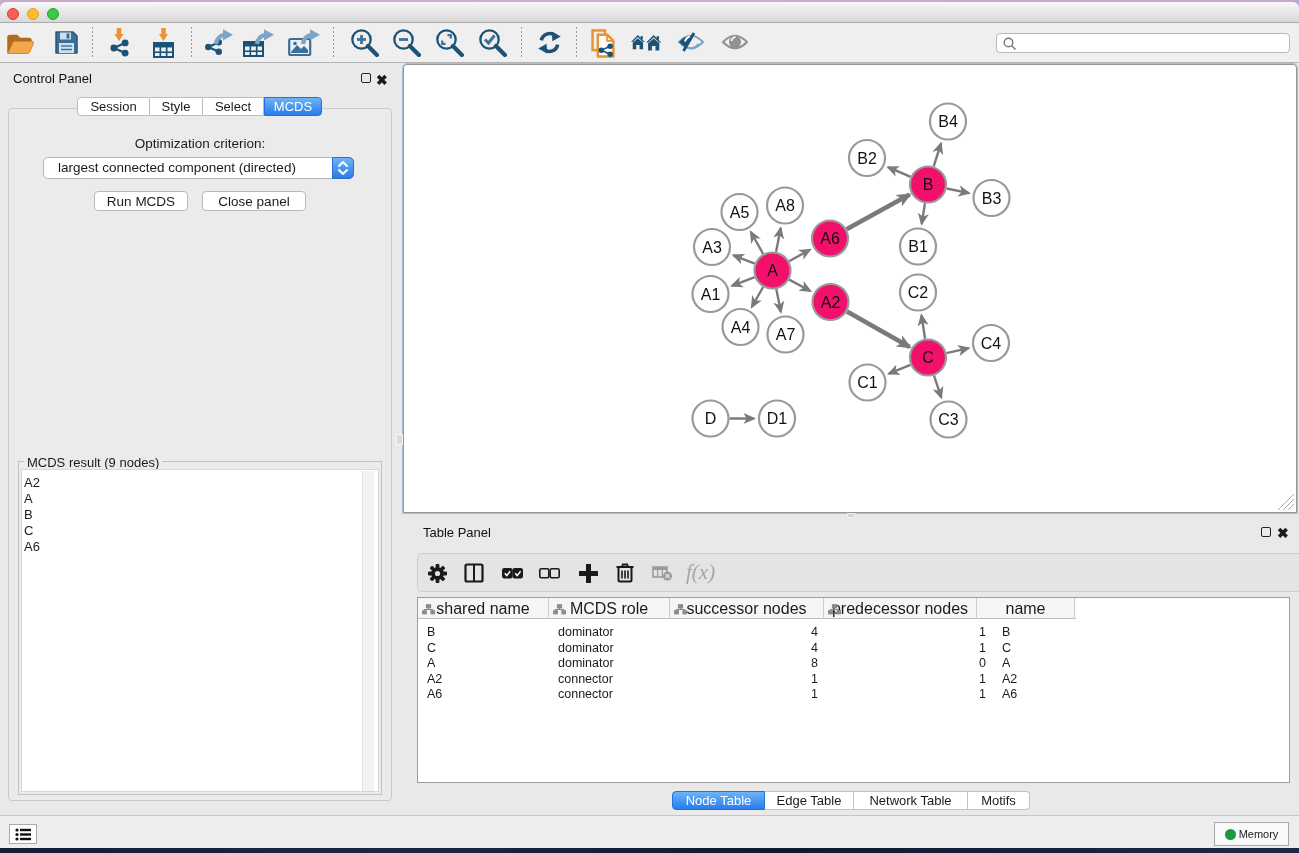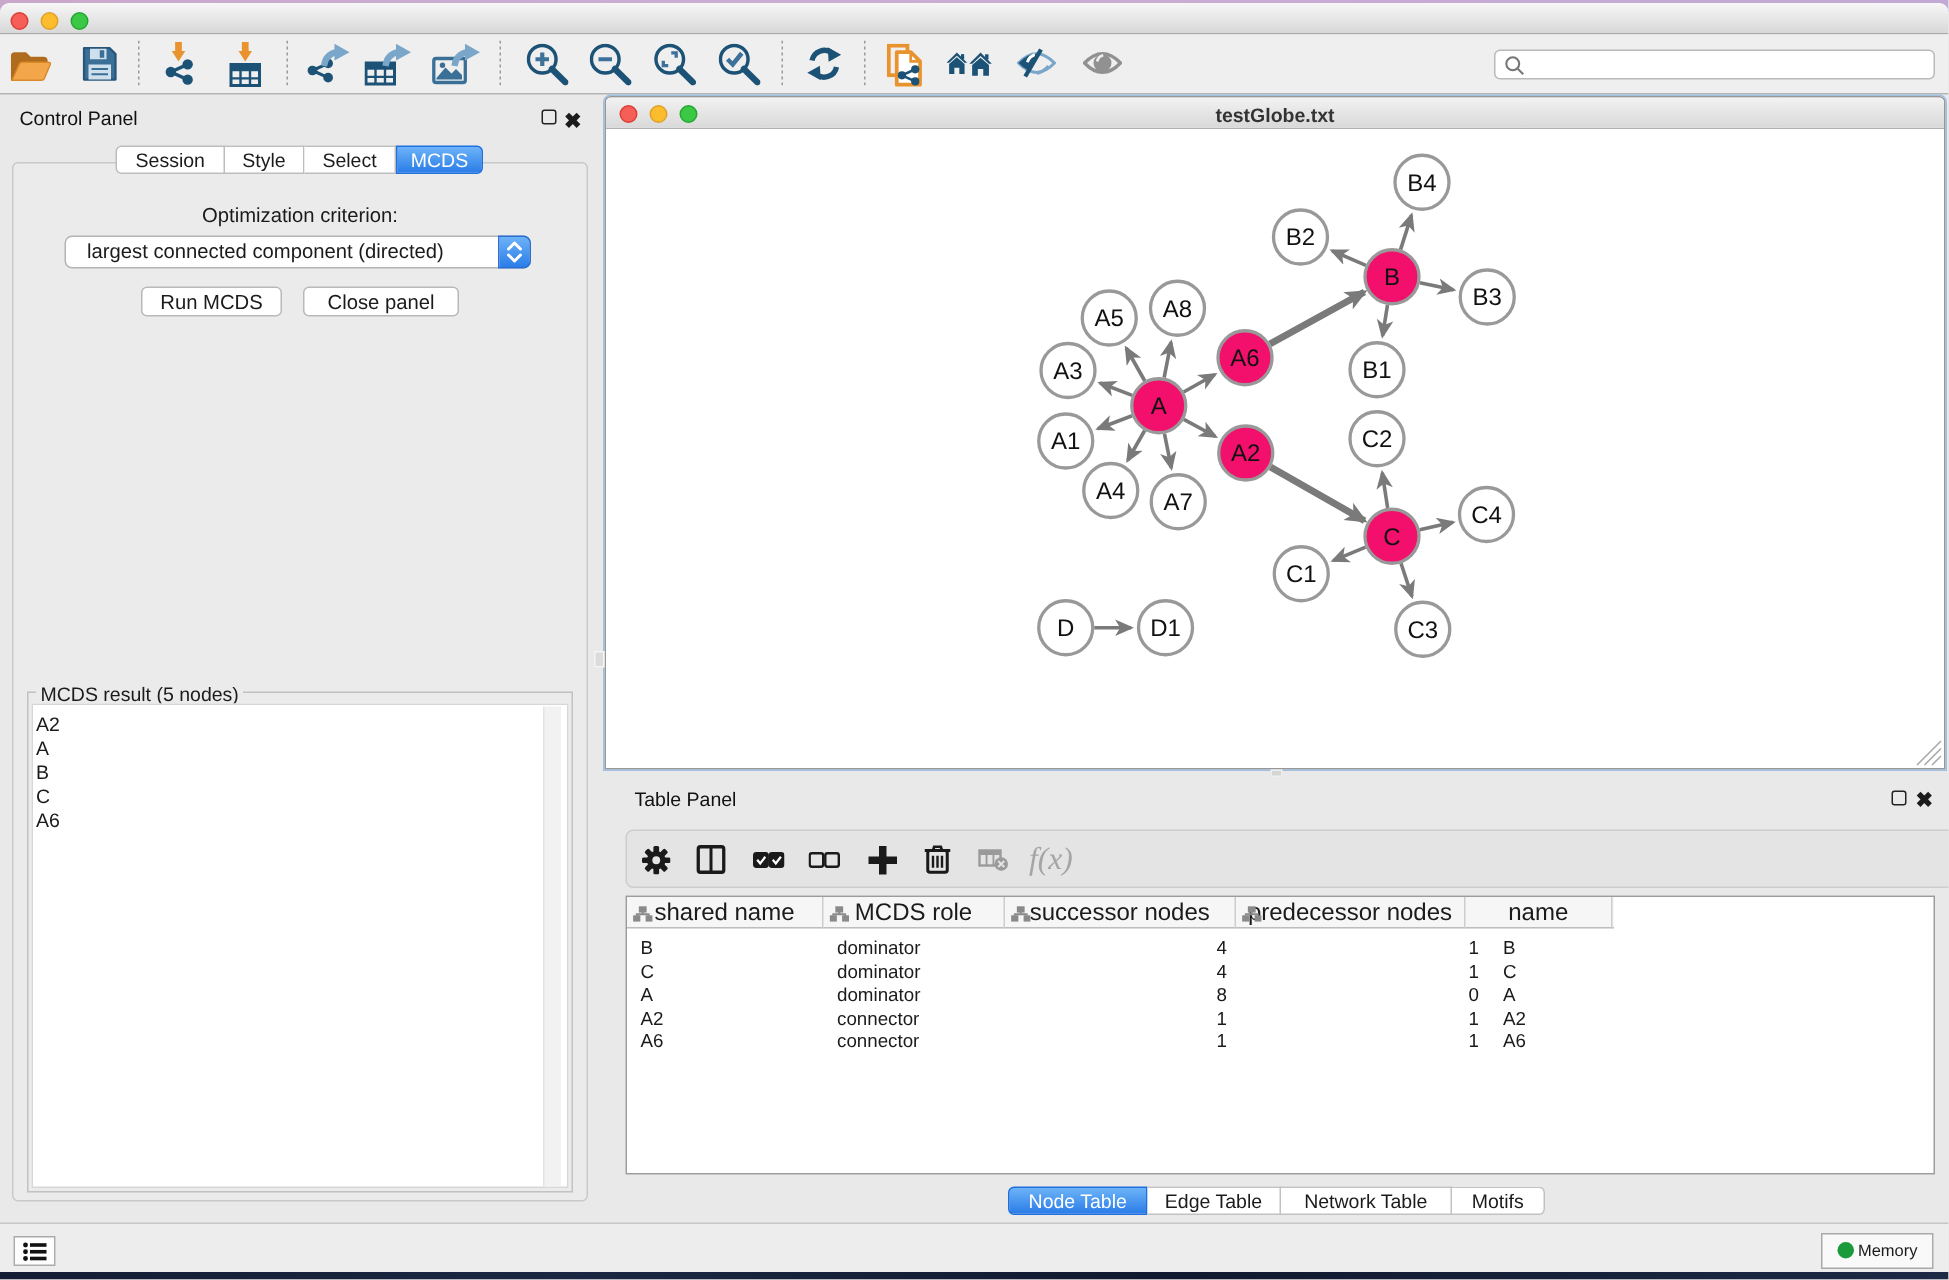--- a/index.html
+++ b/index.html
@@ -219,32 +219,26 @@
   <div class="abs" id="dd-btn">
     <svg width="20" height="20" viewBox="0 0 20 20">
         <path d="M6 8 L10 4 L14 8" stroke="#fff" stroke-width="2" fill="none" stroke-linecap="round" stroke-linejoin="round"></path>
         <path d="M6 12 L10 16 L14 12" stroke="#fff" stroke-width="2" fill="none" stroke-linecap="round" stroke-linejoin="round"></path>
       </svg>
   </div>
 </div>
 <div class="btn" style="left:94px;top:191px;width:94px;height:20px;line-height:19px;">Run MCDS</div>
 <div class="btn" style="left:202px;top:191px;width:104px;height:20px;line-height:19px;">Close panel</div>
 <div class="abs" id="grpbox"></div>
-<div class="abs" id="grp-label">MCDS result (5 nodes)</div>
+<div class="abs" id="grp-label">MCDS result (9 nodes)</div>
 <div class="abs" id="listbox">A2<br>A<br>B<br>C<br>A6
   <div class="abs" id="list-scroll"></div>
 </div>
 
 <div class="abs" id="netwin">
-  <div class="abs" id="net-titlebar">
-    <div class="tl r" style="top:5px;"></div>
-      <div class="tl y" style="top:5px;"></div>
-      <div class="tl g" style="top:5px;"></div>
-    <div class="abs" id="net-title-text">testGlobe.txt</div>
-  </div>
   <svg class="abs" style="left:0px;top:21px;" width="892" height="426" viewBox="0 0 892 426">
 <defs>
         <marker id="ar" viewBox="0 0 10 10" refX="8" refY="5" markerWidth="5.5" markerHeight="5.5" orient="auto-start-reverse">
           <path d="M0,0.8 L9.5,5 L0,9.2 L2.5,5 z" fill="#7a7a7a"></path>
         </marker>
         <marker id="ar2" viewBox="0 0 10 10" refX="8" refY="5" markerWidth="3.4" markerHeight="3.4" orient="auto-start-reverse">
           <path d="M0,0.8 L9.5,5 L0,9.2 L2.5,5 z" fill="#7a7a7a"></path>
         </marker>
       </defs>
 <line x1="350.7" y1="191.2" x2="328.0" y2="199.8" stroke="#7a7a7a" stroke-width="2.4" marker-end="url(#ar)"></line>

